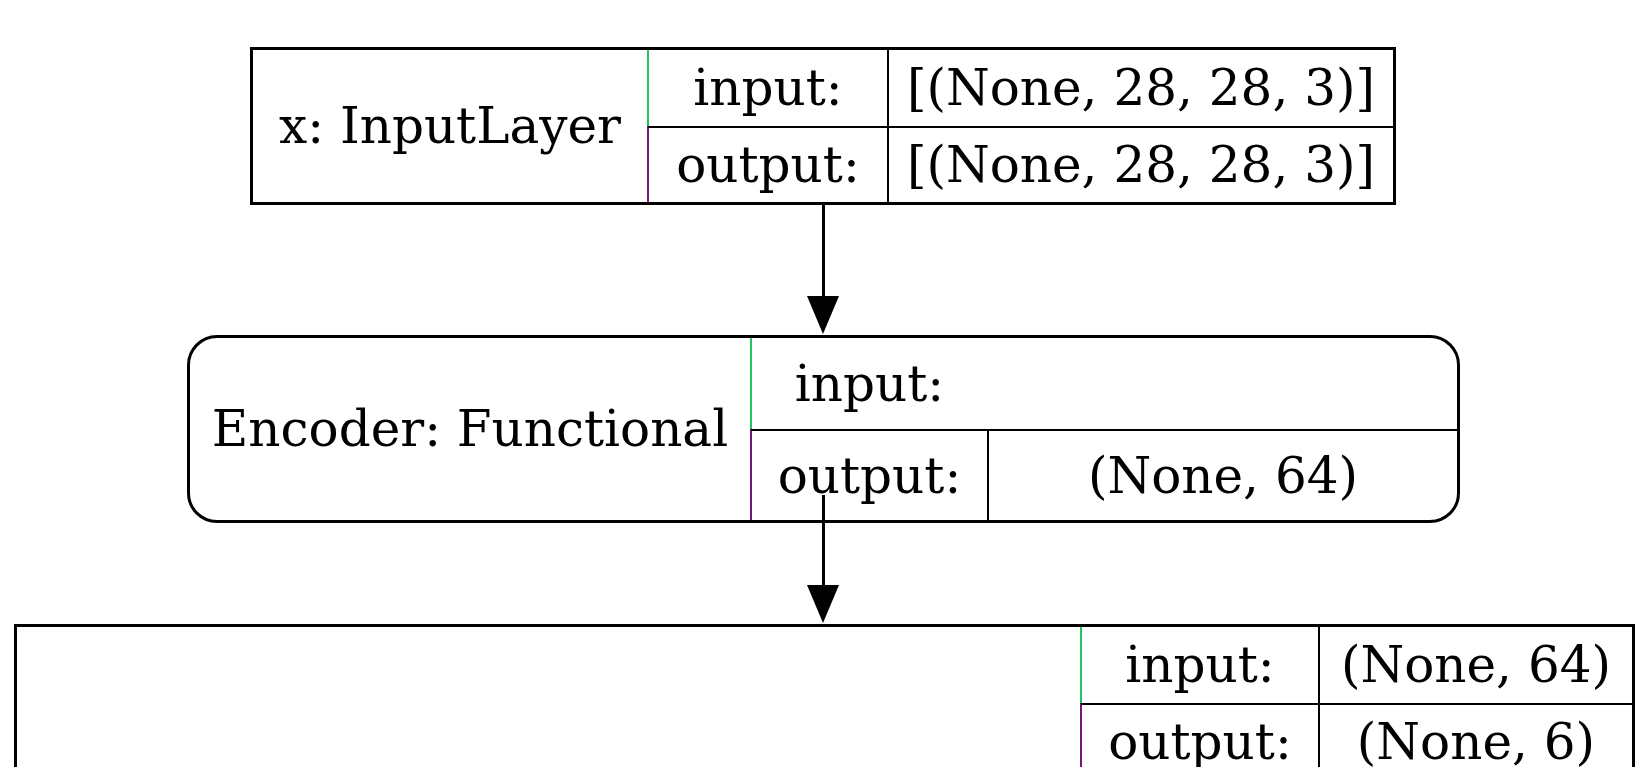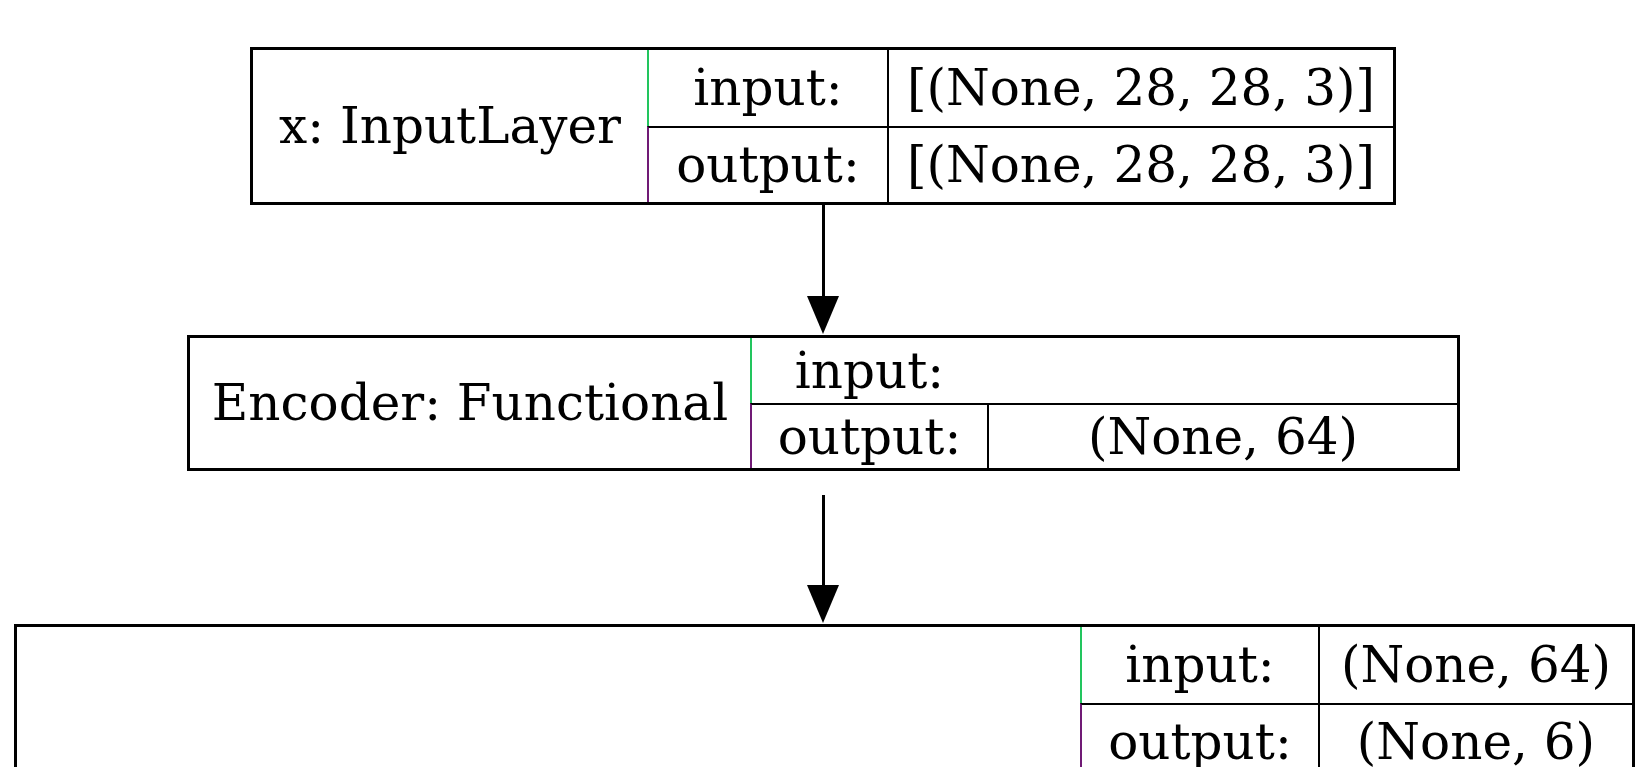--- a/index.html
+++ b/index.html
@@ -64,21 +64,21 @@
     <div class="cell name">x: InputLayer</div>
     <div class="cell io-in">input:</div>
     <div class="cell val-in">[(None, 28, 28, 3)]</div>
     <div class="cell io-out">output:</div>
     <div class="cell val-out">[(None, 28, 28, 3)]</div>
   </div>
 
   <div class="arrow-shaft" style="left:822px; top:173px; height:95px;"></div>
   <div class="arrow-head" style="left:807px; top:264px;"></div>
 
-  <div class="node" style="left:187px; top:303px; width:1273px; height:136px; grid-template-columns:560px 237px 1fr;">
+  <div class="node" style="left:187px; top:303px; width:1273px; height:188px; grid-template-columns:560px 237px 1fr;border-radius:30px;">
     <div class="cell name">Encoder: Functional</div>
     <div class="cell io-in">input:</div>
     <div class="cell io-out">output:</div>
     <div class="cell val-out">(None, 64)</div>
   </div>
 
   <div class="arrow-shaft" style="left:822px; top:463px; height:93px;"></div>
   <div class="arrow-head" style="left:807px; top:553px;"></div>
 
   <div class="node" style="left:14px; top:592px; width:1621px; height:158px; grid-template-columns:1063px 238px 1fr;">

